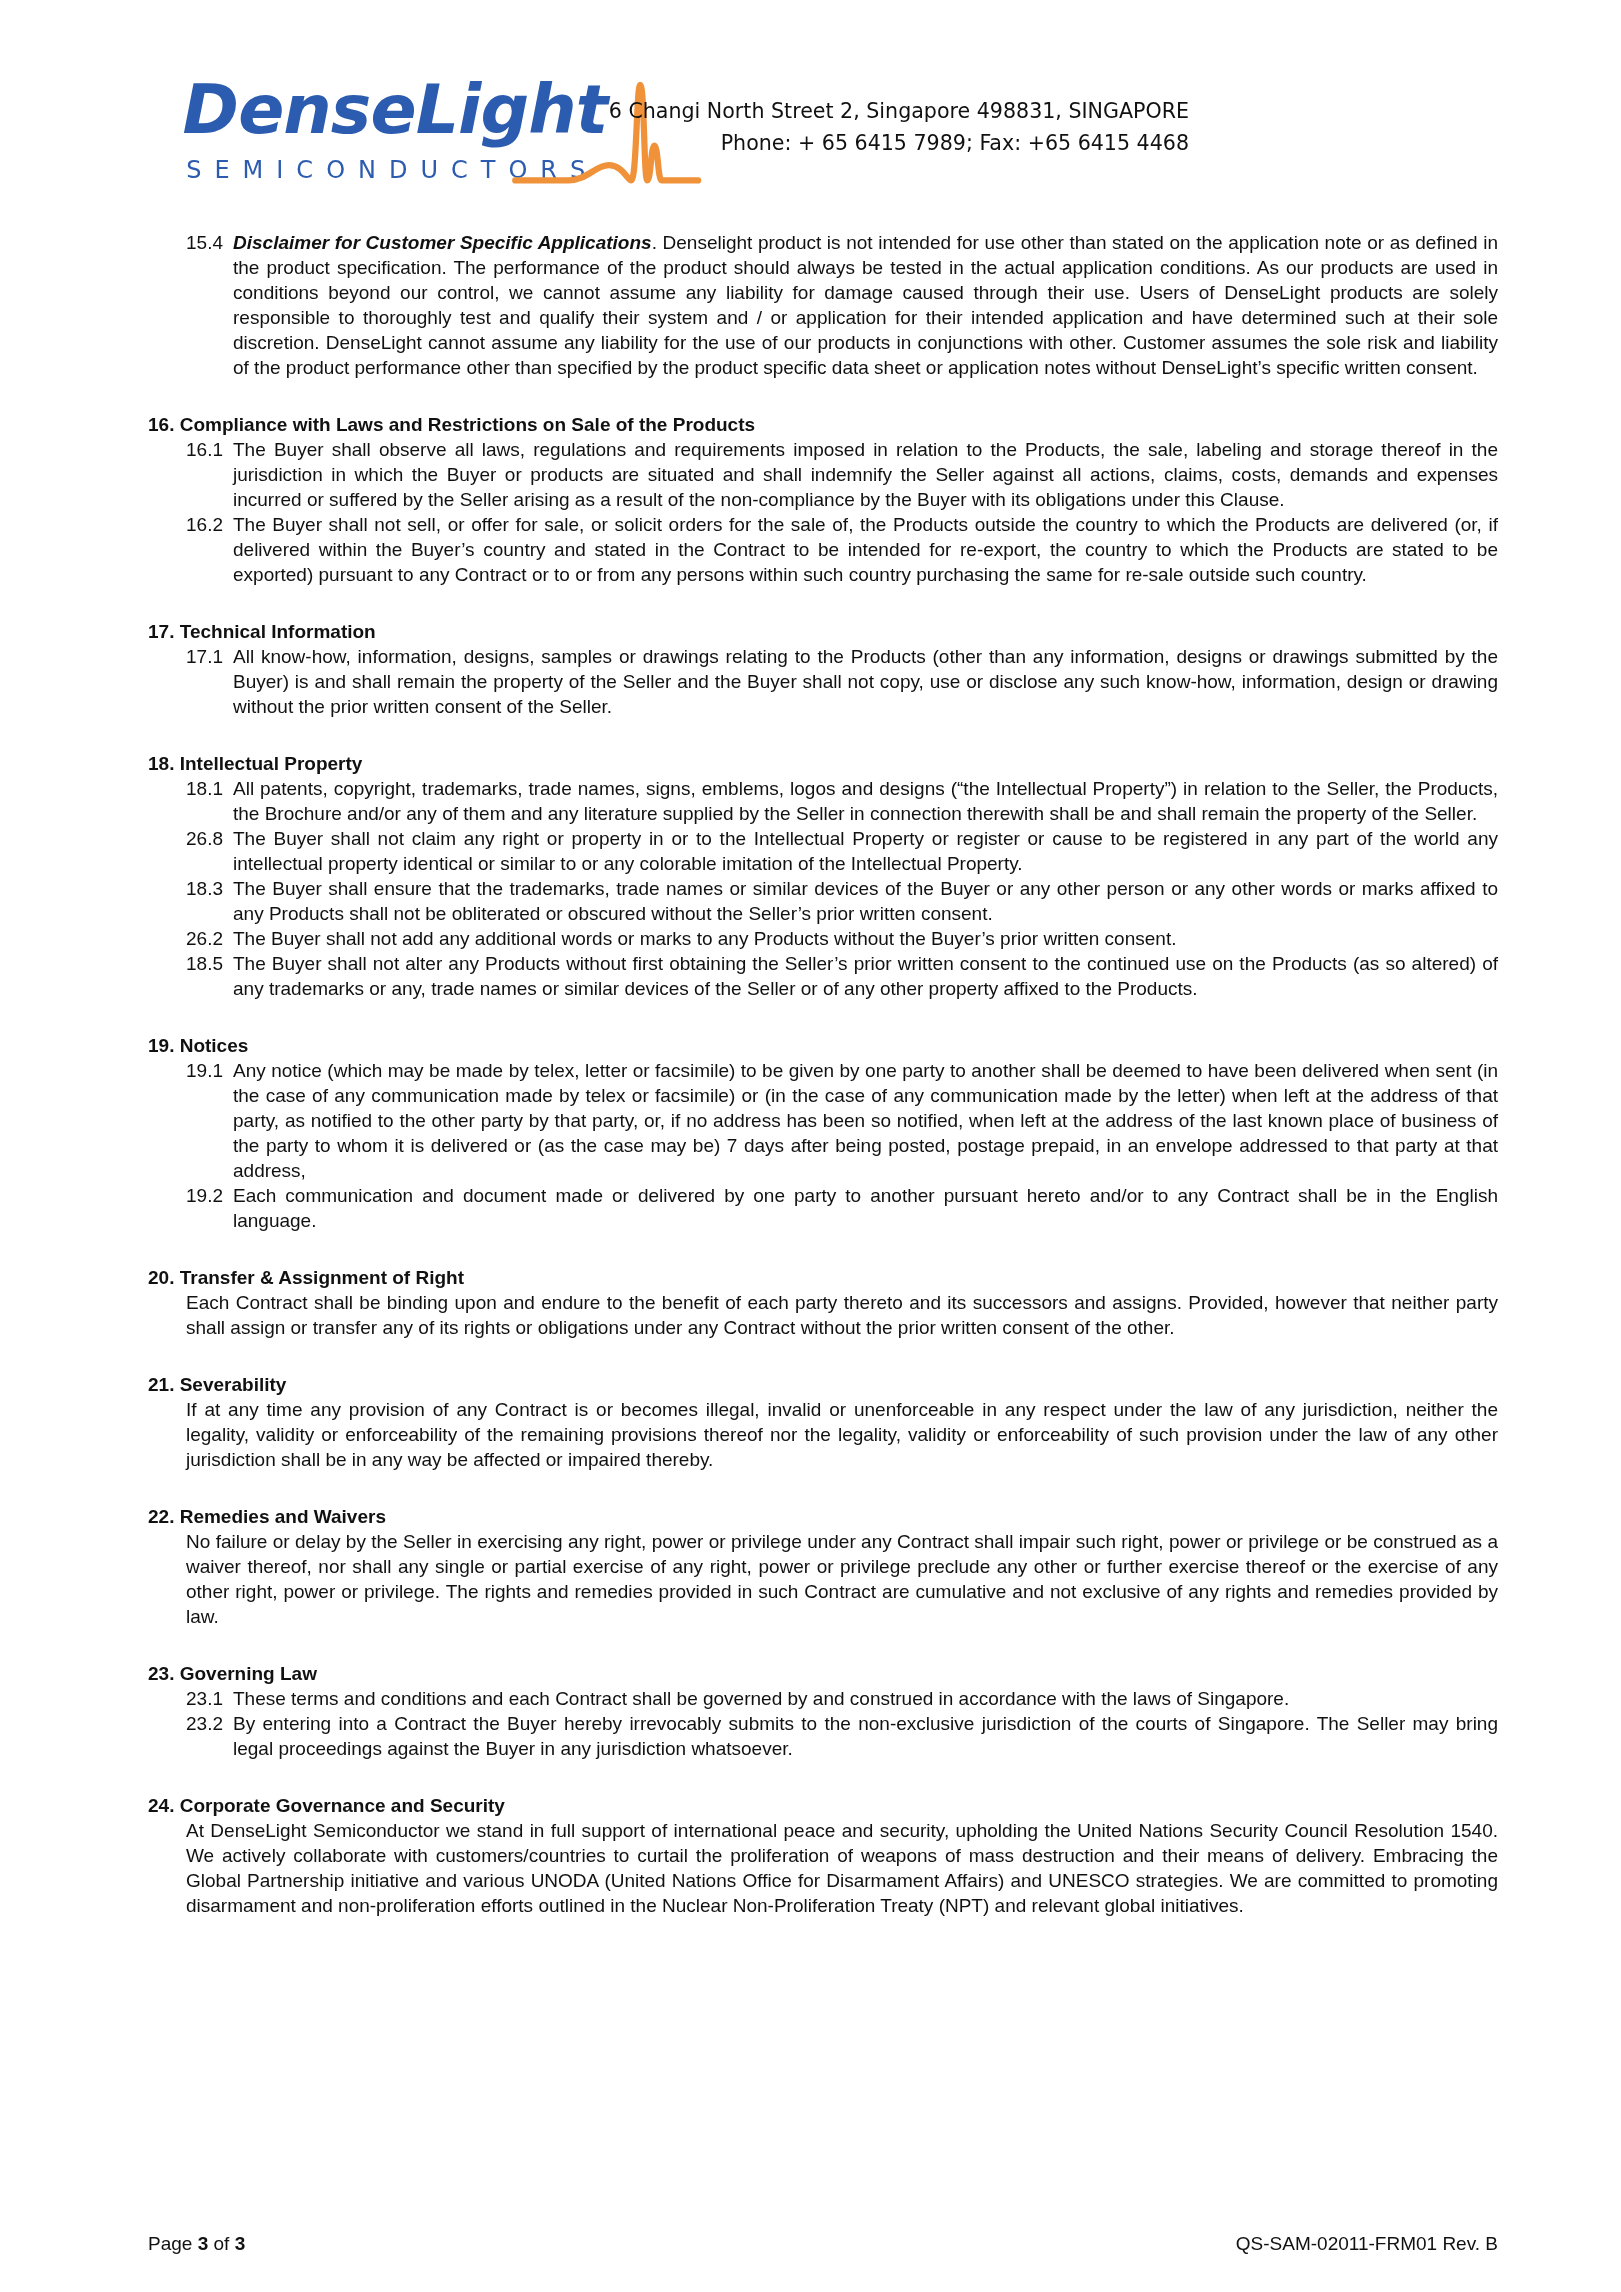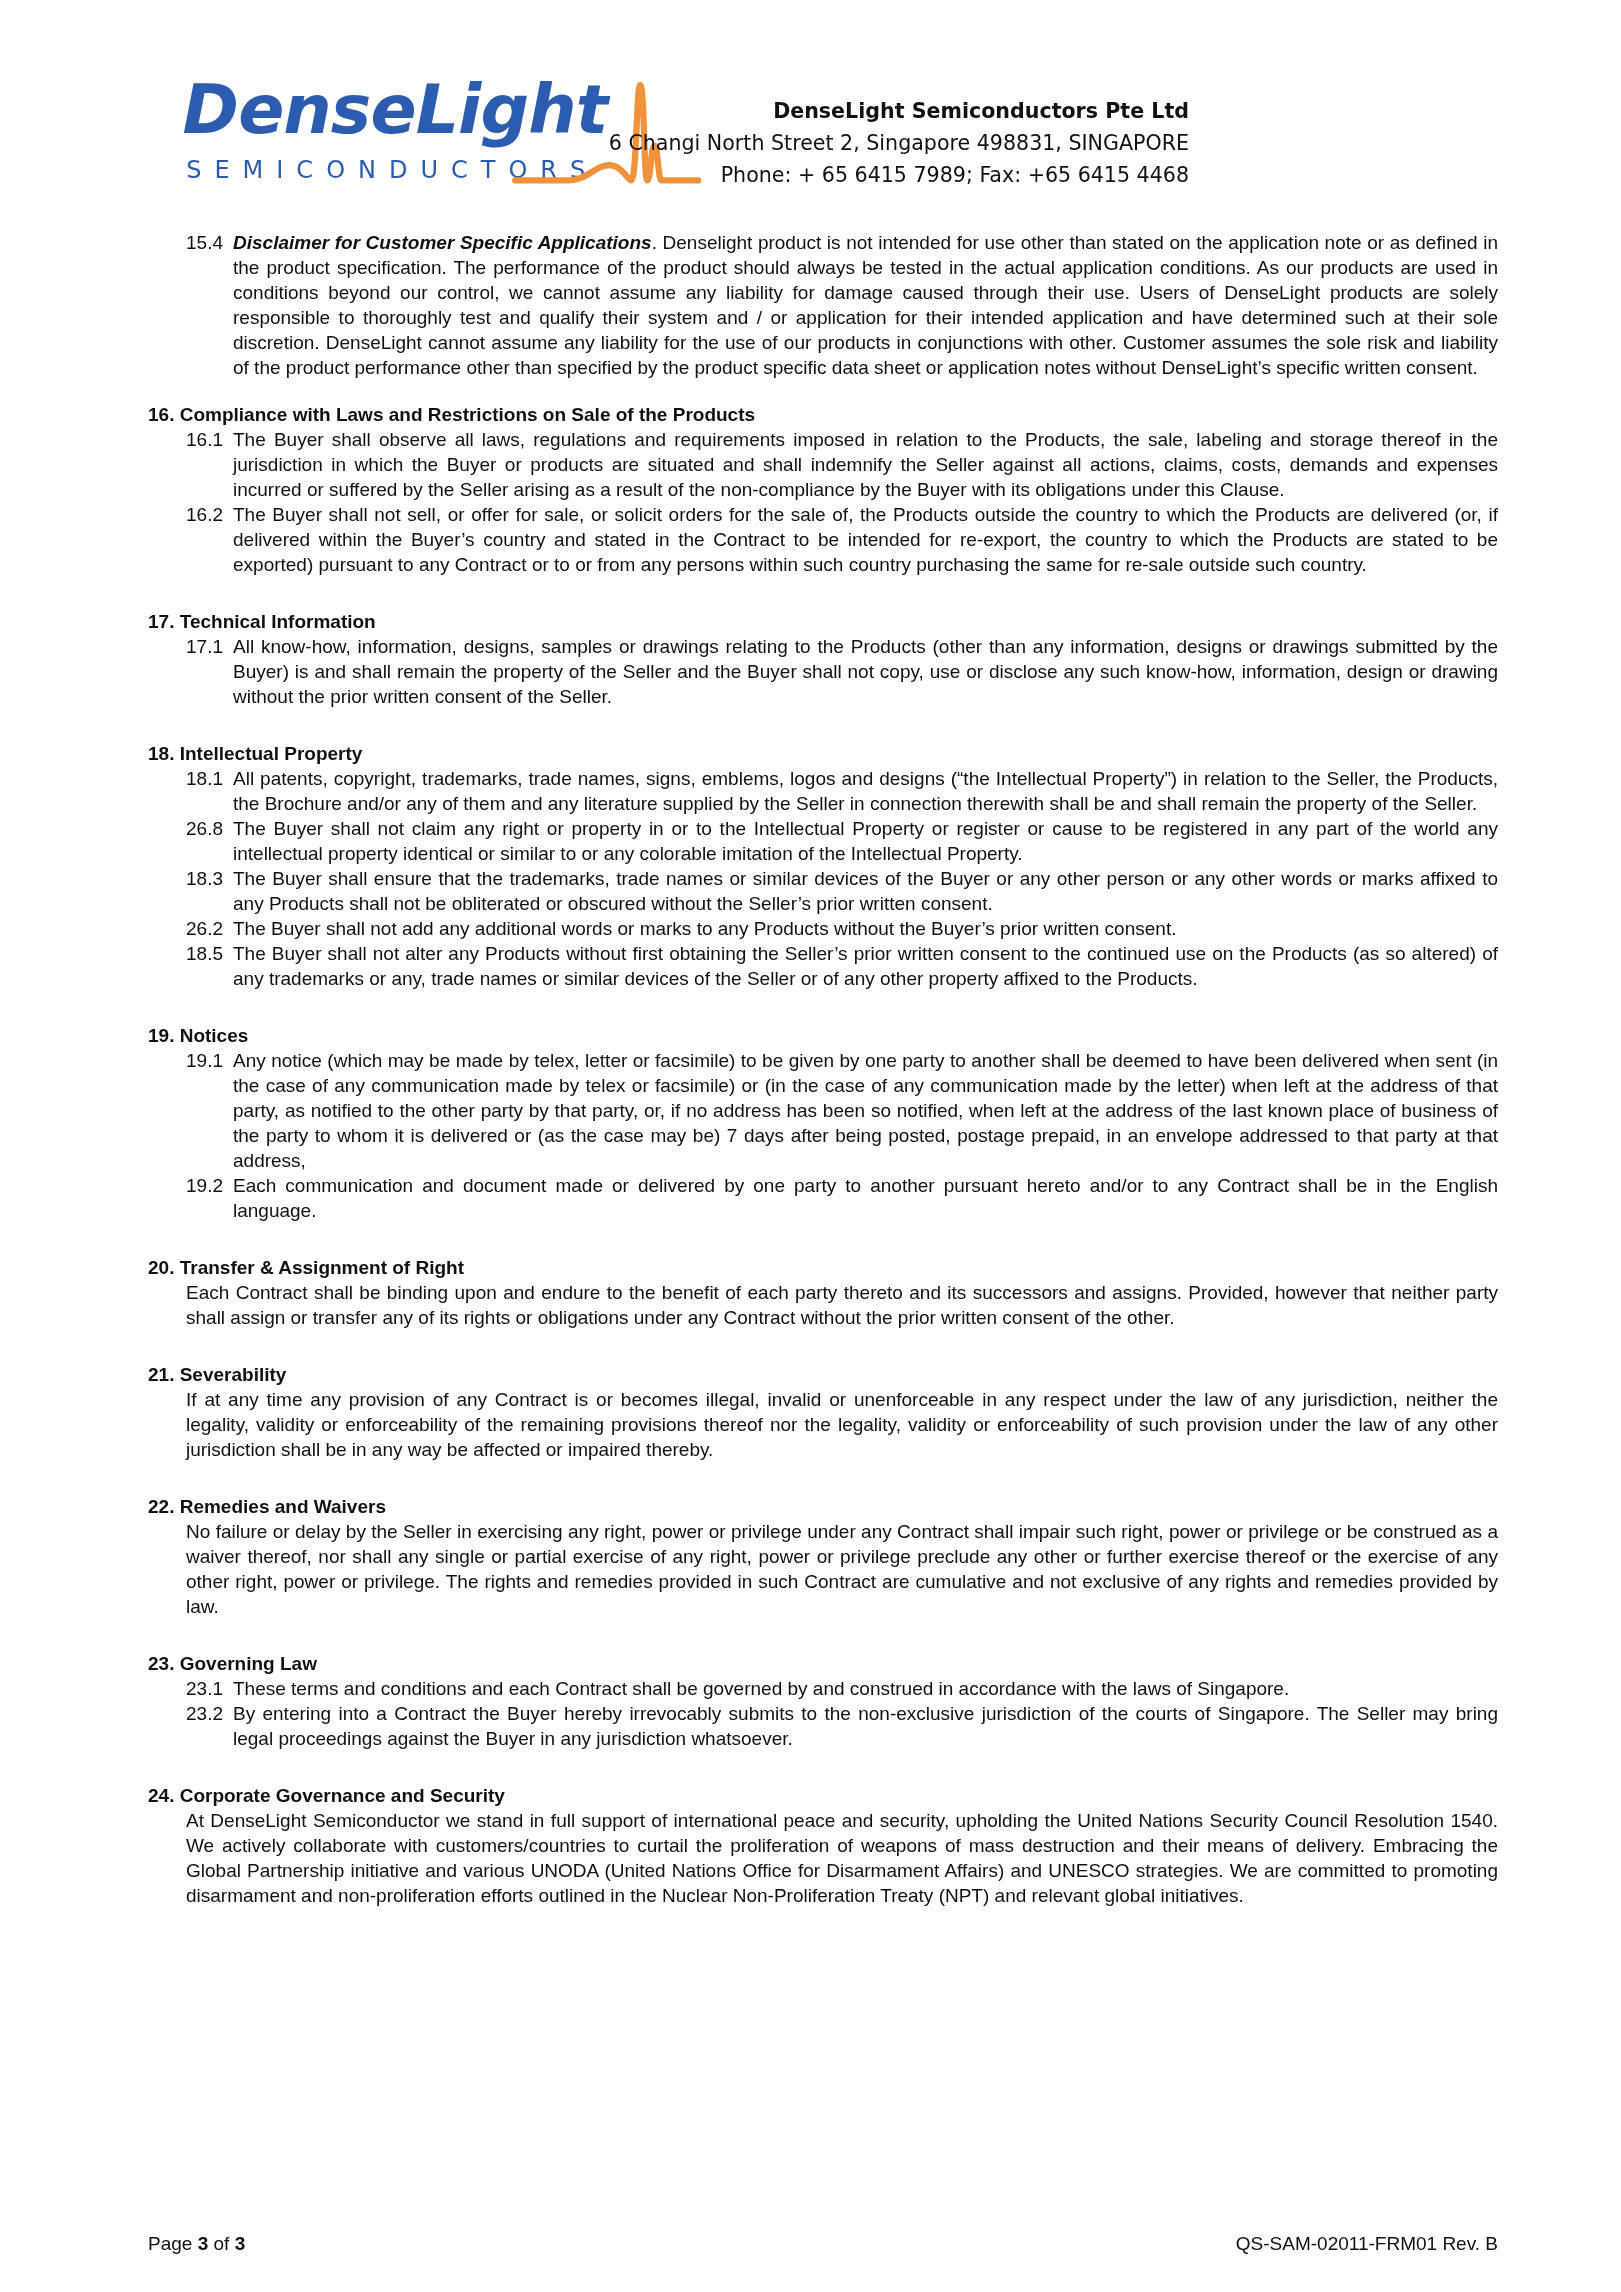--- a/index.html
+++ b/index.html
@@ -17,41 +17,40 @@
     .company .line { font-size: 20.6px; line-height: 32px; }
 
     
     .content { position: absolute; left: 148px; top: 230px; width: 1350px; font-family: "Liberation Sans", sans-serif; font-size: 19px; line-height: 25px; }
     .clause { margin-bottom: 32px; }
     .clause-title { font-weight: bold; }
     .item { padding-left: 85px; text-indent: -47px; text-align: justify; }
     .item .num { display: inline-block; width: 47px; text-indent: 0; }
     .para { padding-left: 38px; text-align: justify; }
     .em-title { font-weight: bold; font-style: italic; }
-    .top-item { margin-bottom: 22px; }
+    .top-item { margin-bottom: 32px; }
 
     
     .footer { position: absolute; left: 148px; top: 2233px; width: 1350px; font-family: "Liberation Sans", sans-serif; font-size: 19px; display: flex; justify-content: space-between; }
     .footer b { font-weight: bold; }
   </style>
 </head>
 <body>
 
 <div class="page">
 
   <div class="logo">
     <div class="logo-word">DenseLight</div>
     <div class="logo-sub">SEMICONDUCTORS</div>
     <svg class="logo-pulse" width="206" height="116" viewBox="0 0 230 130">
       <path d="M 20 117 L 80 117 C 100 117, 110 100, 125 100 C 140 100, 146 117, 150 117 C 156 117, 156 10, 160 10 C 165 10, 164 117, 168 117 C 172 117, 172 78, 176 78 C 180 78, 180 117, 184 117 L 225 117" fill="none" stroke="#f0923a" stroke-width="7" stroke-linecap="round" stroke-linejoin="round"></path>
     </svg>
   </div>
 
   <div class="company">
-    <div class="name">DenseLight Semiconductors Pte Ltd</div>
     <div class="line">6 Changi North Street 2, Singapore 498831, SINGAPORE</div>
     <div class="line">Phone: + 65 6415 7989; Fax: +65 6415 4468</div>
   </div>
 
   <div class="content">
 
     <div class="item top-item">
       <span class="num">15.4</span><span class="em-title">Disclaimer for Customer Specific Applications</span><span>. Denselight product is not intended for use other than stated on the application note or as defined in the product specification. The performance of the product should always be tested in the actual application conditions. As our products are used in conditions beyond our control, we cannot assume any liability for damage caused through their use. Users of DenseLight products are solely responsible to thoroughly test and qualify their system and / or application for their intended application and have determined such at their sole discretion. DenseLight cannot assume any liability for the use of our products in conjunctions with other. Customer assumes the sole risk and liability of the product performance other than specified by the product specific data sheet or application notes without DenseLight’s specific written consent.</span>
     </div>
 

